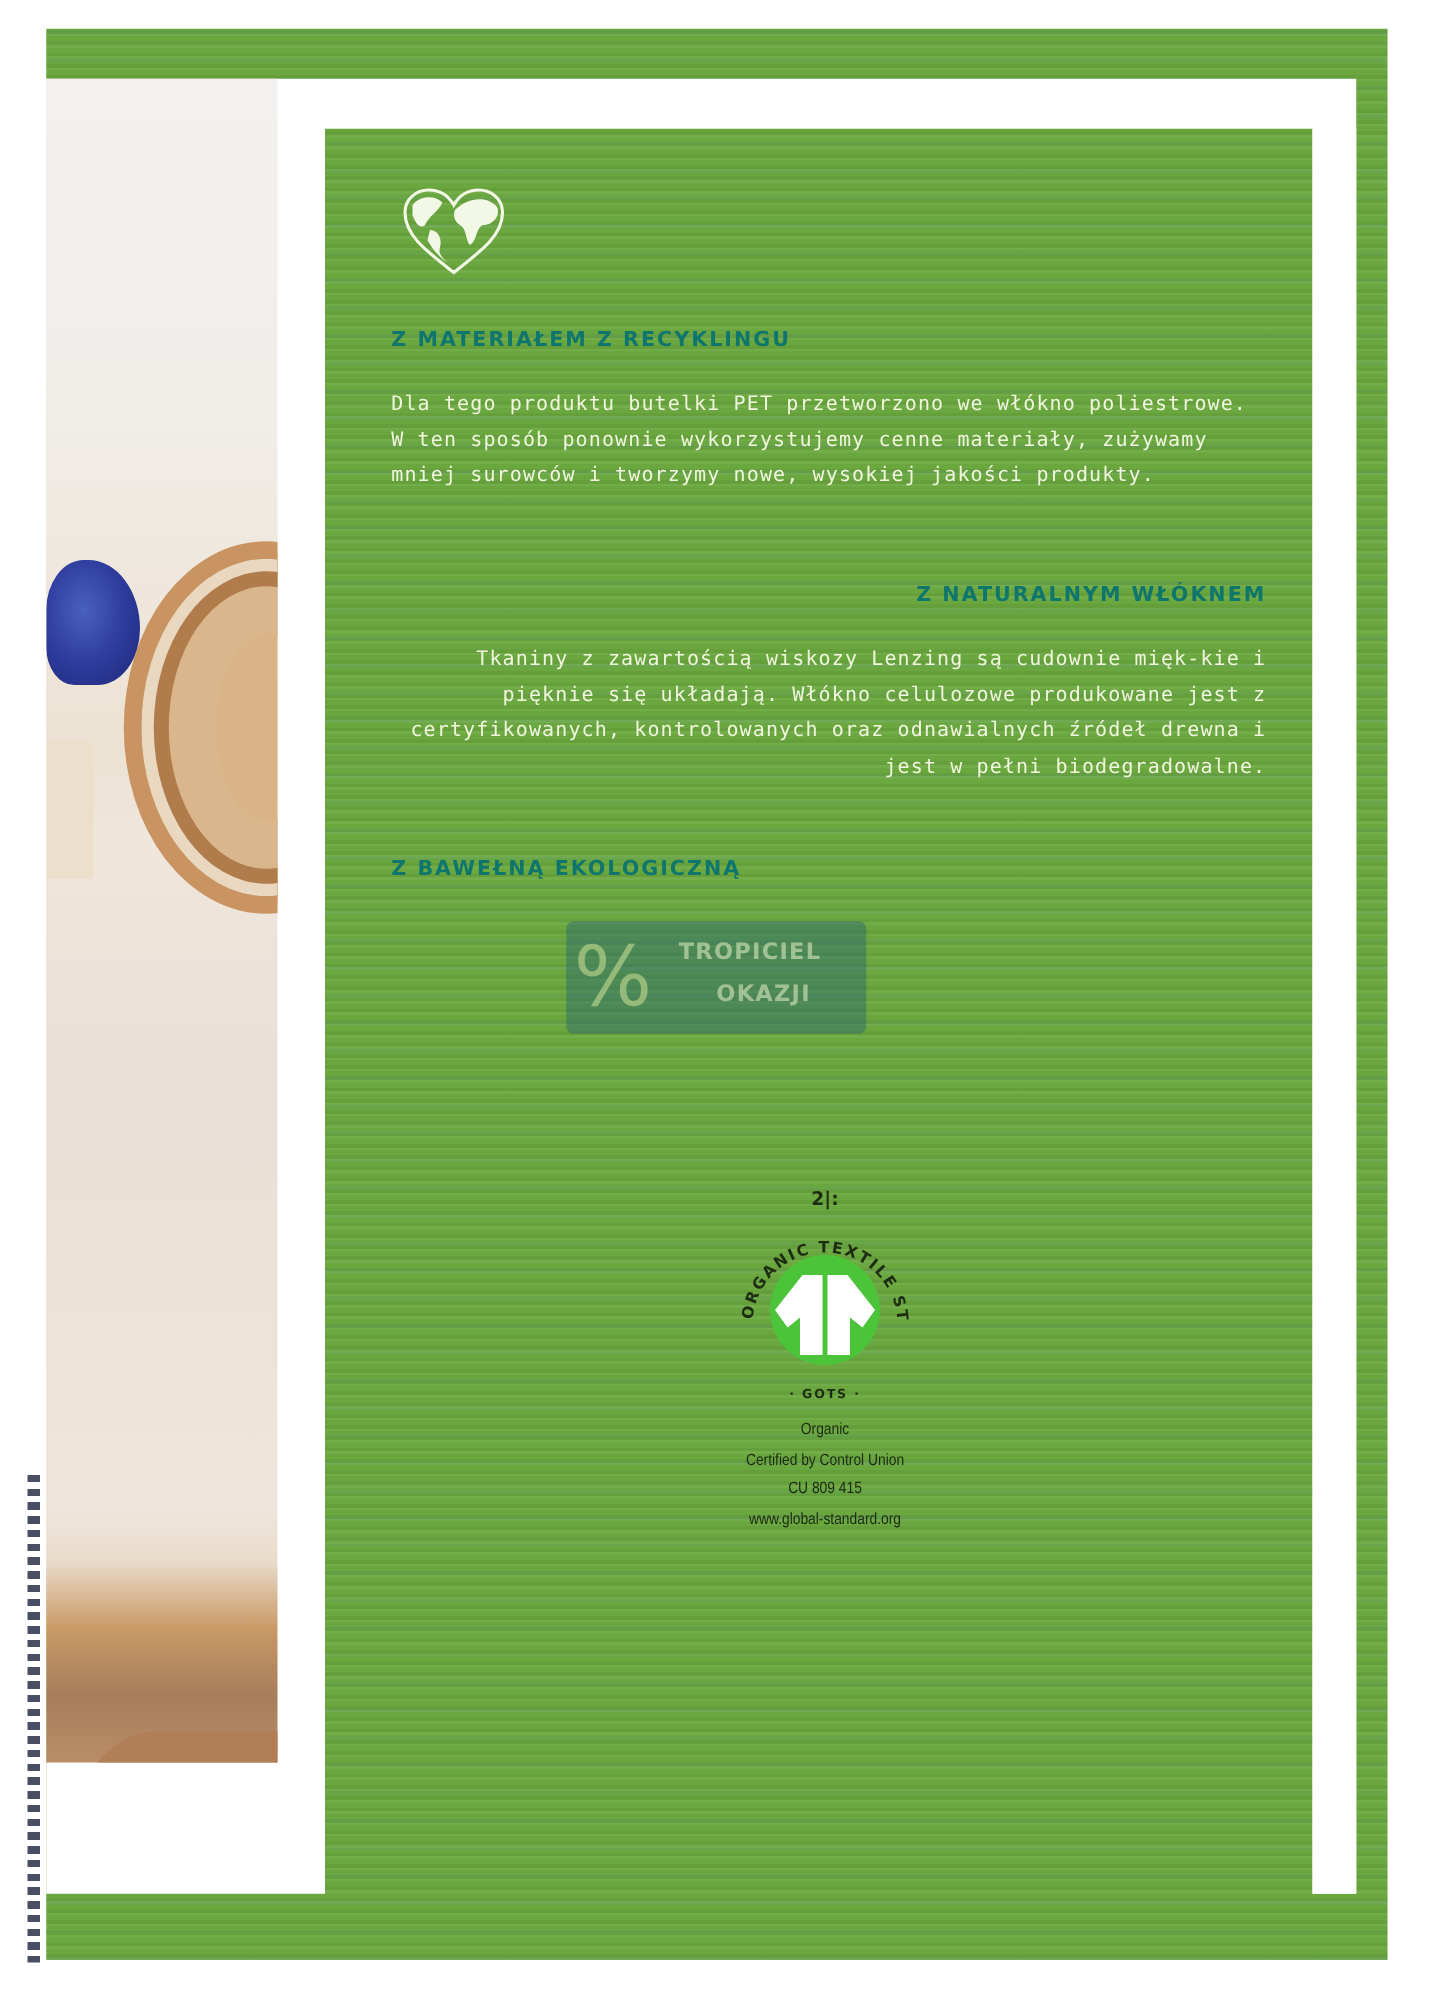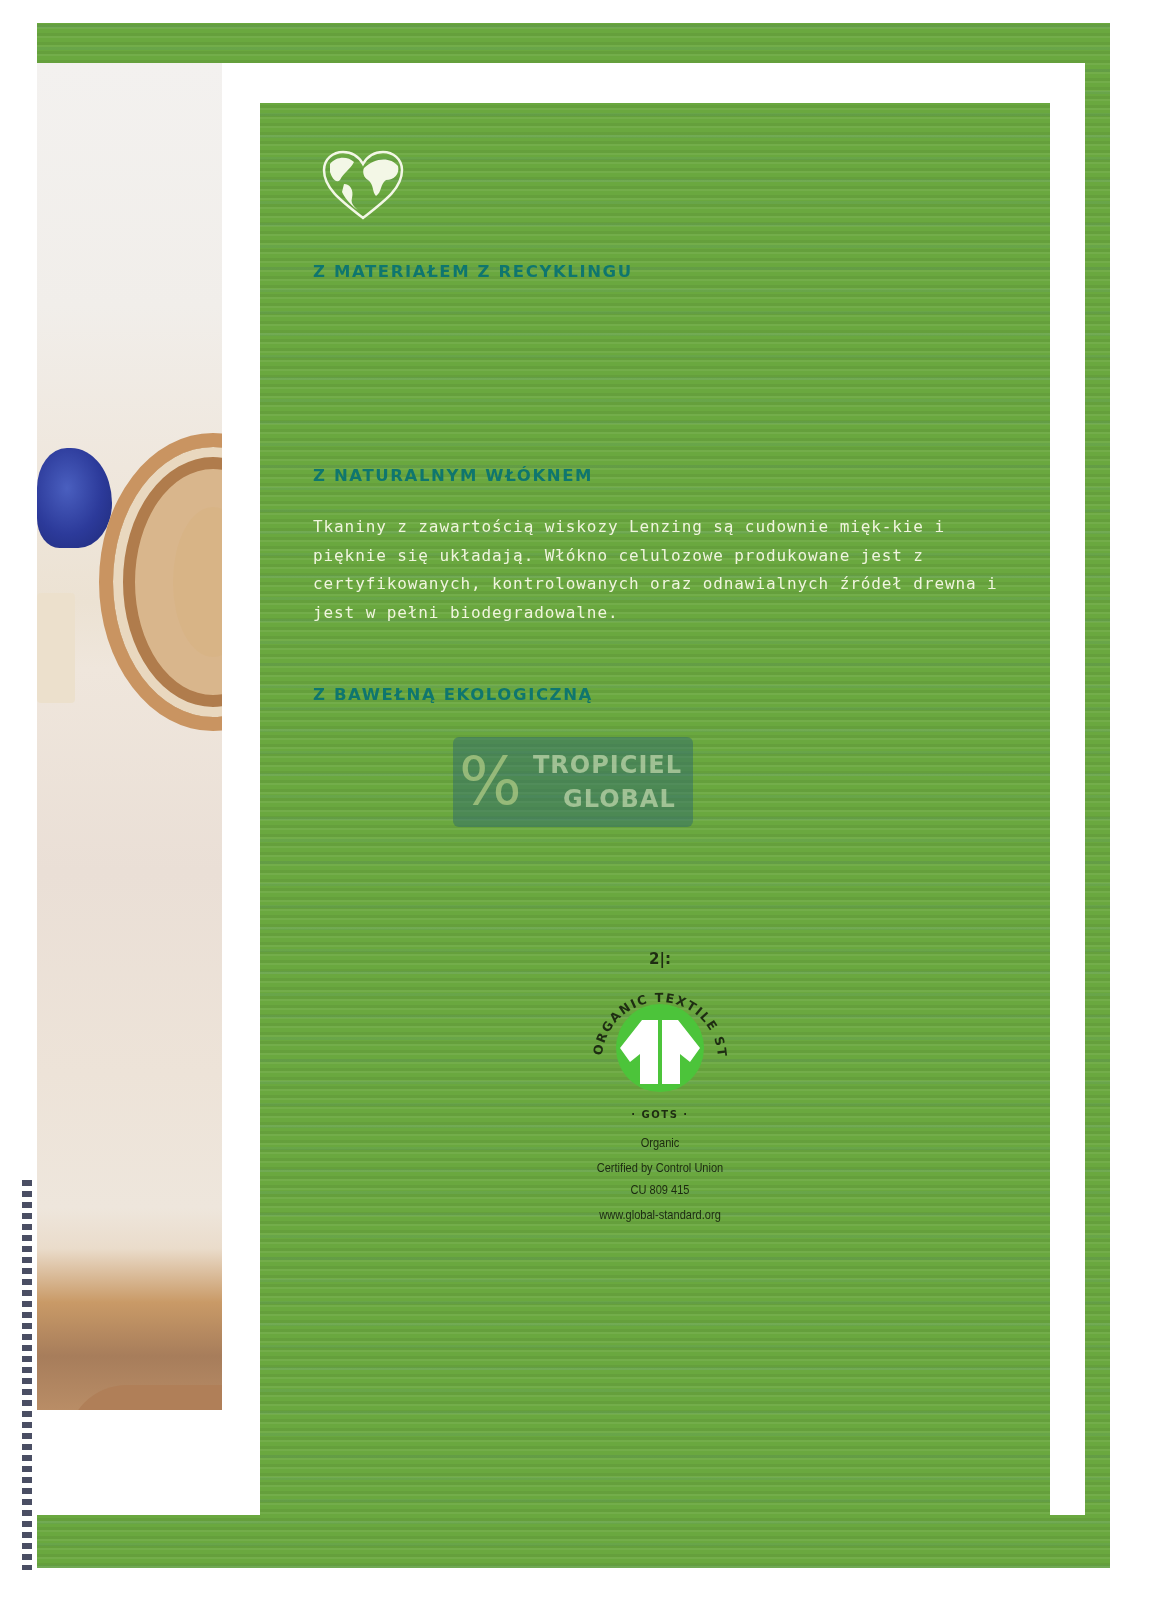--- a/index.html
+++ b/index.html
@@ -73,36 +73,36 @@
   .section h2 {
     margin: 0; font-size: 16.5px; font-weight: bold; letter-spacing: 1.6px;
     color: #0f766e; text-transform: uppercase;
   }
   .section p {
     margin: 28px 0 0 0; font-size: 17px; line-height: 28.6px; letter-spacing: 0.9px;
     color: #f0f5de; font-family: "DejaVu Sans Mono", "Liberation Mono", monospace;
     font-size: 16px;
   }
   #sec1 { top: 262px; }
-  #sec2 { top: 466px; }
+  #sec2 { top: 466px; text-align: right; }
   #sec3 { top: 671px; margin-top: 14px; }
 
   
   #watermark {
     position: absolute; left: 453px; top: 737px; width: 240px; height: 90px;
     background: rgba(40,100,110,0.45);
     border-radius: 6px;
   }
   #watermark .pct {
     position: absolute; left: 6px; top: 6px; font-size: 66px; color: rgba(210,225,150,0.55);
     font-family: "DejaVu Sans", sans-serif; line-height: 78px;
   }
   #watermark .wm1, #watermark .wm2 {
     position: absolute; font-weight: bold; color: rgba(230,240,200,0.55);
-    font-size: 24px; letter-spacing: 1px;
+    font-size: 18px; letter-spacing: 1px; margin-left: 10px;
   }
   #watermark .wm1 { left: 80px; top: 14px; }
   #watermark .wm2 { left: 110px; top: 48px; }
 
   
   #gots-wrap { position: absolute; left: 540px; top: 950px; width: 240px; height: 290px; text-align: center; color: #1e2d12; }
   #gots-mark { position: absolute; left: 0; top: 0; width: 240px; text-align: center; font-weight: bold; font-size: 15px; color: #1e2d12; }
   #gots-svg { position: absolute; left: 40px; top: 18px; width: 160px; height: 160px; }
   .gots-line { position: absolute; left: 0; width: 240px; text-align: center; font-family: "Liberation Sans Narrow", "Liberation Sans", sans-serif; font-size: 13px; color: #1c2a10; transform: scaleX(0.85); }
   #gots-l1 { top: 185px; }
@@ -129,33 +129,34 @@
 
 <svg class="earth-heart" viewBox="0 0 86 70">
   <path d="M43 68 C 20 50, 4 38, 4 20 C 4 9, 13 2, 23 2 C 32 2, 39 7, 43 14 C 47 7, 54 2, 63 2 C 73 2, 82 9, 82 20 C 82 38, 66 50, 43 68 Z" fill="none" stroke="#f3f7e6" stroke-width="2.5"></path>
   <path d="M10 14 C 16 6, 28 6, 34 12 C 30 20, 24 22, 20 30 C 16 34, 12 28, 10 22 Z" fill="#f3f7e6"></path>
   <path d="M24 34 C 30 34, 34 40, 32 48 C 30 54, 36 58, 38 60 C 32 56, 26 50, 22 42 Z" fill="#f3f7e6"></path>
   <path d="M44 18 C 54 8, 70 6, 78 16 C 80 24, 74 30, 66 30 C 60 34, 62 42, 56 46 C 52 42, 54 34, 48 30 C 44 28, 42 22, 44 18 Z" fill="#f3f7e6"></path>
 </svg>
 
 <div class="section" id="sec1">
   <h2>Z MATERIAŁEM Z RECYKLINGU</h2>
+  <p>Dla tego produktu butelki PET przetworzono we włókno poliestrowe. W ten sposób ponownie wykorzystujemy cenne materiały, zużywamy mniej surowców i tworzymy nowe, wysokiej jakości produkty.</p>
 </div>
 <div class="section" id="sec2">
   <h2>Z NATURALNYM WŁÓKNEM</h2>
   <p>Tkaniny z zawartością wiskozy Lenzing są cudownie mięk-kie i pięknie się układają. Włókno celulozowe produkowane jest z certyfikowanych, kontrolowanych oraz odnawialnych źródeł drewna i jest w pełni biodegradowalne.</p>
 </div>
 <div class="section" id="sec3">
   <h2>Z BAWEŁNĄ EKOLOGICZNĄ</h2>
 </div>
 
 <div id="watermark">
   <span class="pct">%</span>
   <span class="wm1">TROPICIEL</span>
-  <span class="wm2">GLOBAL</span>
+  <span class="wm2">OKAZJI</span>
 </div>
 
 <div id="gots-wrap">
   <div id="gots-mark">2|:</div>
   <svg id="gots-svg" viewBox="0 0 160 160">
     <defs>
       <path id="ringTop" d="M 22 92 A 58 58 0 1 1 138 92"></path>
       <path id="ringBot" d="M 40 112 A 48 48 0 0 0 120 112"></path>
     </defs>
     <circle cx="80" cy="80" r="44" fill="#4cc43a"></circle>

